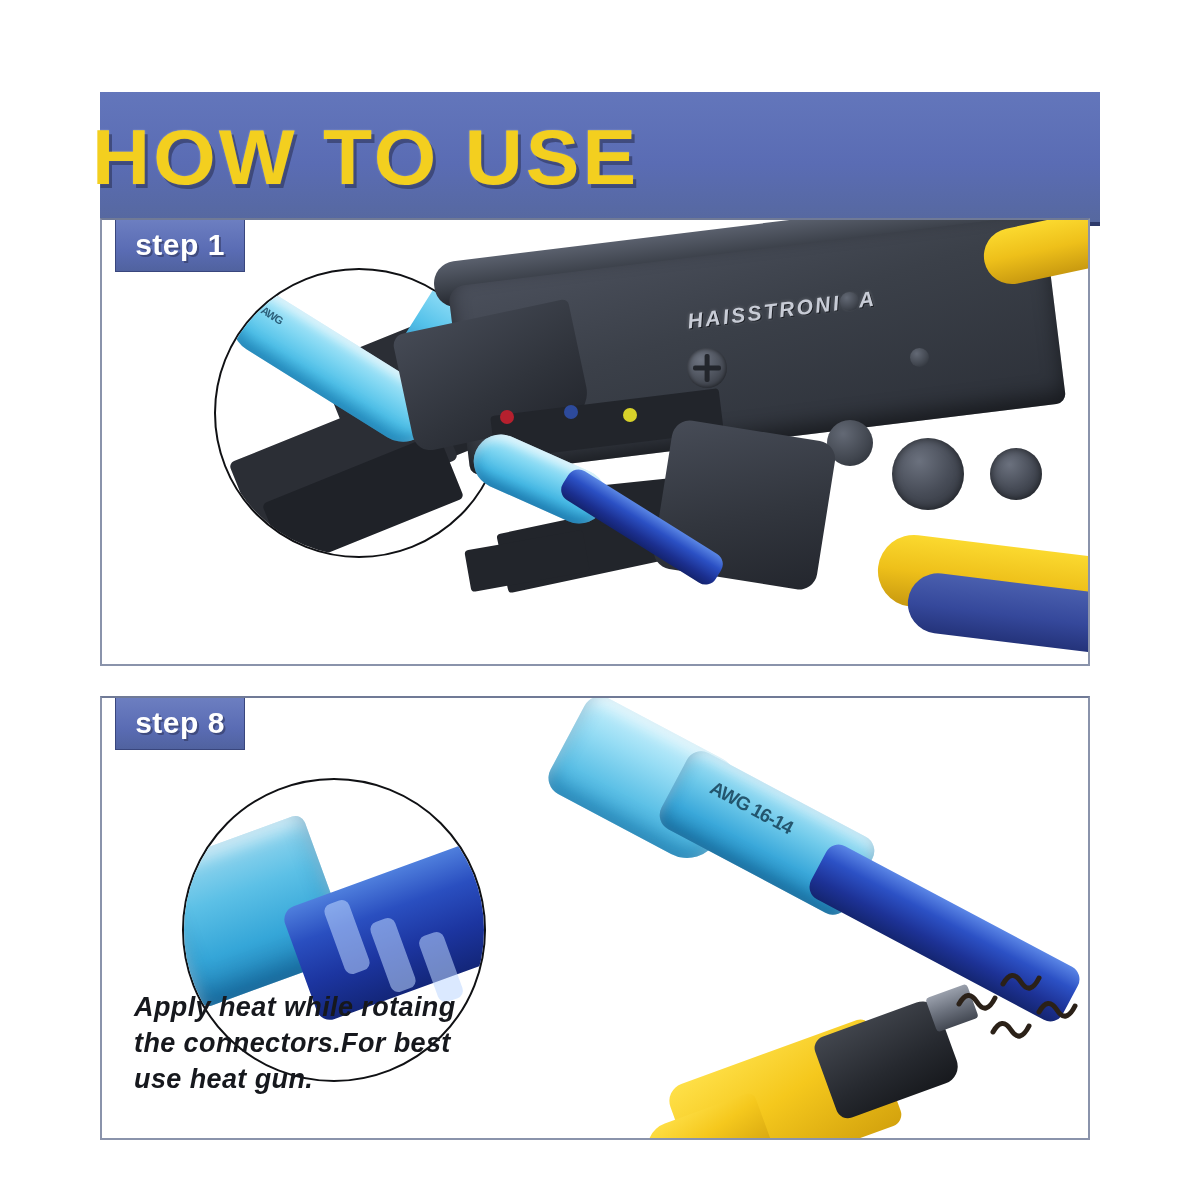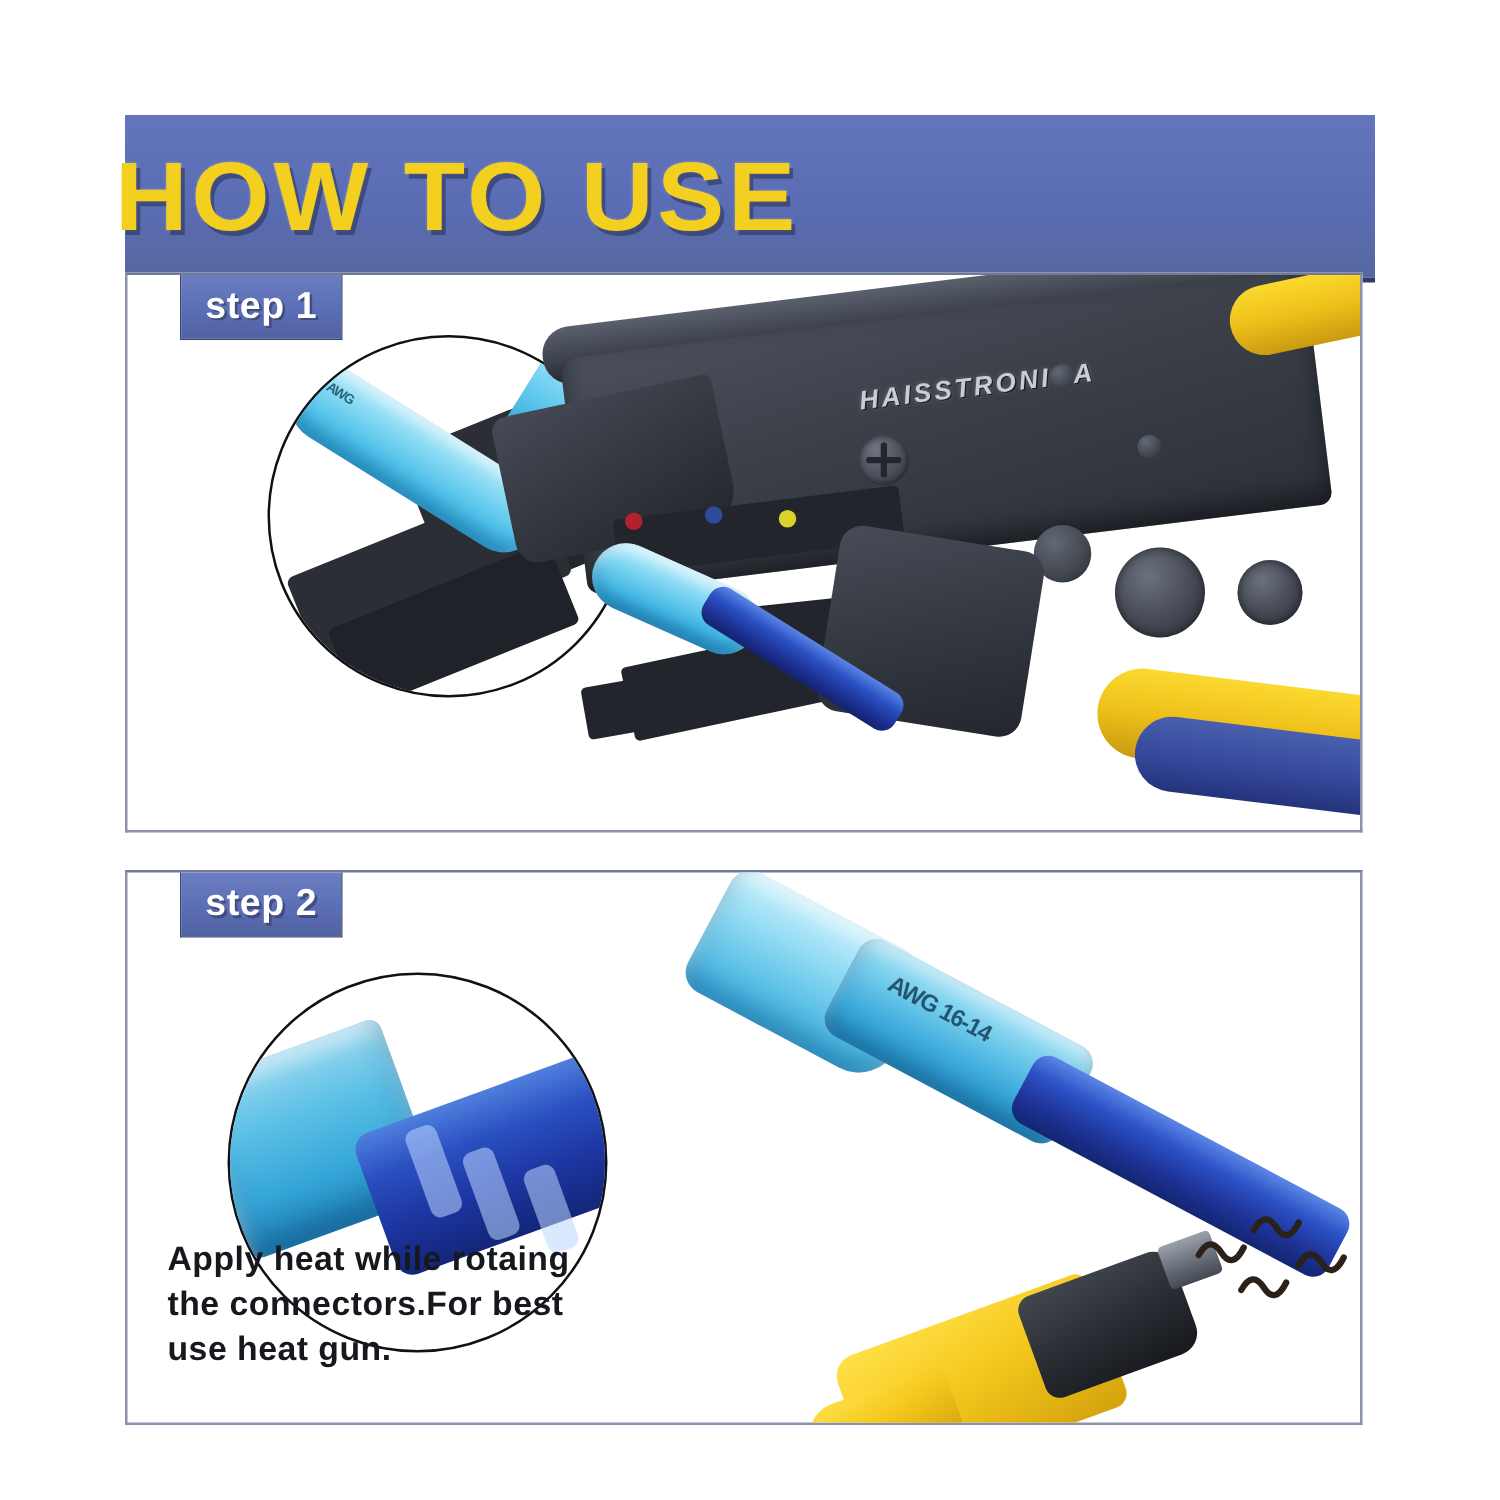--- a/index.html
+++ b/index.html
@@ -32,35 +32,35 @@
     border:2px solid #8a93ab;border-top-color:#707a96;
     box-sizing:border-box;overflow:hidden;
   }
   #panel-1{left:100px;top:218px;width:990px;height:448px;}
   #panel-2{left:100px;top:696px;width:990px;height:444px;}
 
   .step-badge{
     position:absolute;left:13px;top:-2px;width:128px;height:52px;
     background:linear-gradient(180deg,#6d7fc1 0%,#5a6cb4 60%,#50629f 100%);
     border:1px solid #39467d;
-    display:flex;align-items:center;justify-content:center;z-index:12;margin-left:29px;
+    display:flex;align-items:center;justify-content:center;z-index:12;
   }
   .step-badge span{
     color:#fff;font-size:30px;font-weight:bold;letter-spacing:.5px;
     text-shadow:2px 2px 0 rgba(50,58,100,.65);
   }
 
   .caption{
     position:absolute;left:32px;font-size:27px;line-height:1.33;
     color:#16181d;font-weight:bold;letter-spacing:.4px;
     font-family:"Liberation Sans",sans-serif;
     z-index:11;white-space:pre-line;
   }
   #cap-1{top:312px;width:420px;}
-  #cap-2{top:292px;width:430px;}
+  #cap-2{top:292px;width:430px;font-style:italic;}
 
   
   .inset{
     position:absolute;border-radius:50%;overflow:hidden;
     border:2px solid #101114;background:#fff;
   }
   #inset-1{left:112px;top:48px;width:286px;height:286px;}
   #inset-2{left:80px;top:80px;width:300px;height:300px;}
 
   
@@ -285,21 +285,21 @@
     <div class="handle-blue" style="left:805px;top:368px;width:300px;height:60px;transform:rotate(7deg);"></div>
 
     <div class="conn-main" style="left:368px;top:232px;width:140px;height:54px;transform:rotate(24deg);"></div>
     <div class="wire-main" style="left:450px;top:290px;width:180px;height:34px;transform:rotate(32deg);"></div>
 
   </div>
 
   <div class="panel" id="panel-2">
 
     <div class="step-badge">
-      <span>step 2</span>
+      <span>step 8</span>
     </div>
 
     <div class="inset" id="inset-2">
       <div class="i2-sleeve"></div>
       <div class="i2-wire"></div>
       <div class="i2-rib" style="left:150px;top:120px;width:26px;height:74px;"></div>
       <div class="i2-rib" style="left:196px;top:138px;width:26px;height:74px;"></div>
       <div class="i2-rib" style="left:244px;top:152px;width:26px;height:70px;"></div>
     </div>
 

